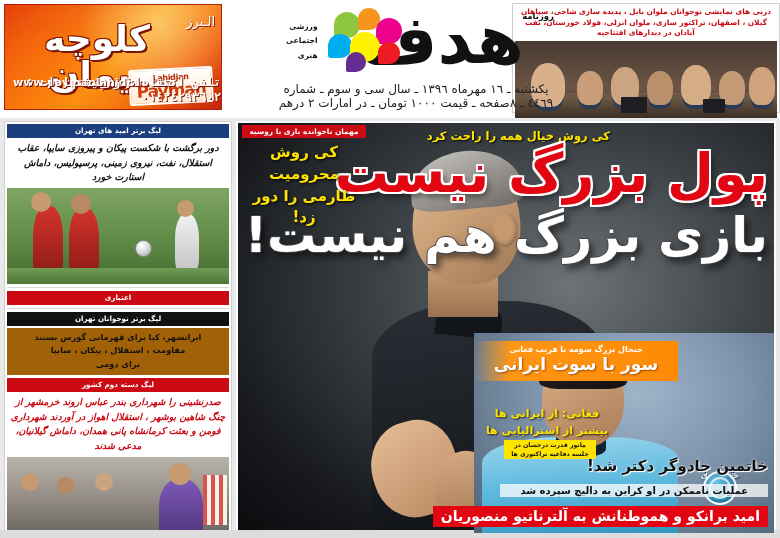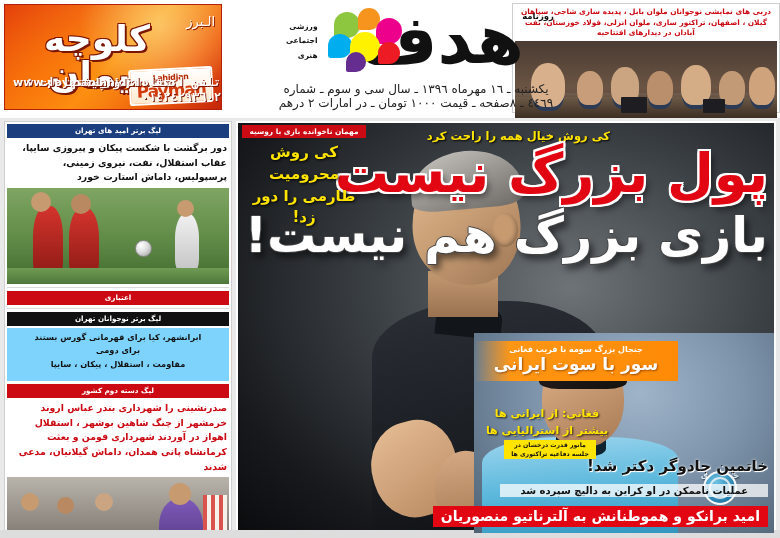--- a/index.html
+++ b/index.html
@@ -410,42 +410,42 @@
   .s-bar {
     background:#1b3f7e; color:#fff;
     font-size: 7.2px; font-weight:bold;
     text-align:center; padding: 2px 0 3px 0;
     direction:rtl; margin-bottom: 2px;
   }
   .s-bar.red { background:#cc0a13; }
   .s-bar.black { background:#111111; }
   .s-head {
     font-size: 9.4px; font-weight:bold; color:#111;
-    direction:rtl; line-height:1.55;
-    padding: 1px 2px 3px 2px; letter-spacing:-.2px;
+    direction:rtl; text-align:center; line-height:1.55;
+    padding: 1px 2px 3px 2px; letter-spacing:-.2px;font-style:italic;
   }
   .s-head.red-txt { color:#cc0a13; }
   .s-photo {
     position:relative; width:100%; height: 96px;
     overflow:hidden; margin-bottom: 3px;
     background: linear-gradient(180deg,#7fa563 0%, #5f8a46 55%, #3f6a2e 100%);
   }
   .s-photo.indoor {
     background: linear-gradient(180deg,#b9b4ab 0%, #8e8880 48%, #55514c 100%);
   }
   .pl {
     position:absolute; border-radius: 42% 42% 22% 22%;
   }
   .ball {
     position:absolute; border-radius:50%;
     background: radial-gradient(circle at 34% 30%, #fff 0%, #dedede 45%, #9a9a9a 100%);
     border: 1px solid #888;
   }
   .yellow-box {
-    background:#7dd3fc; padding: 3px 4px 10px 4px;
+    background:#a16207; padding: 3px 4px 4px 4px;
     margin-bottom: 3px;
   }
   .yb-line {
     font-size: 8.2px; font-weight:bold; color:#111;
     direction:rtl; text-align:center; line-height:1.65;
   }
   .s-divider {
     height:1px; background:#d8d8d8; margin: 3px 0;
   }
 
@@ -584,22 +584,22 @@
       <div>
         <div class="s-bar red">اعتباری</div>
       </div>
 
       <div class="s-divider"></div>
 
       <div>
         <div class="s-bar black">لیگ برتر نوجوانان تهران</div>
         <div class="yellow-box">
           <div class="yb-line">ابرانشهر، کیا برای قهرمانی گورس بستند</div>
+          <div class="yb-line">مقاومت ، استقلال ، پیکان ، سایپا</div>
           <div class="yb-line">برای دومی</div>
-          <div class="yb-line">مقاومت ، استقلال ، پیکان ، سایپا</div>
         </div>
       </div>
 
       <div>
         <div class="s-bar red">لیگ دسته دوم کشور</div>
         <div class="s-head red-txt">صدرنشینی را شهرداری بندر عباس اروند خرمشهر از چنگ شاهین بوشهر ، استقلال اهواز در آوردند شهرداری فومن و بعثت کرمانشاه پانی همدان، داماش گیلانیان، مدعی شدند</div>
         <div class="s-photo indoor">
 
           <div class="pl" style="left:14px;  top:16px; width:18px; height:18px; background:#c79a70; border-radius:50%;"></div>
 

